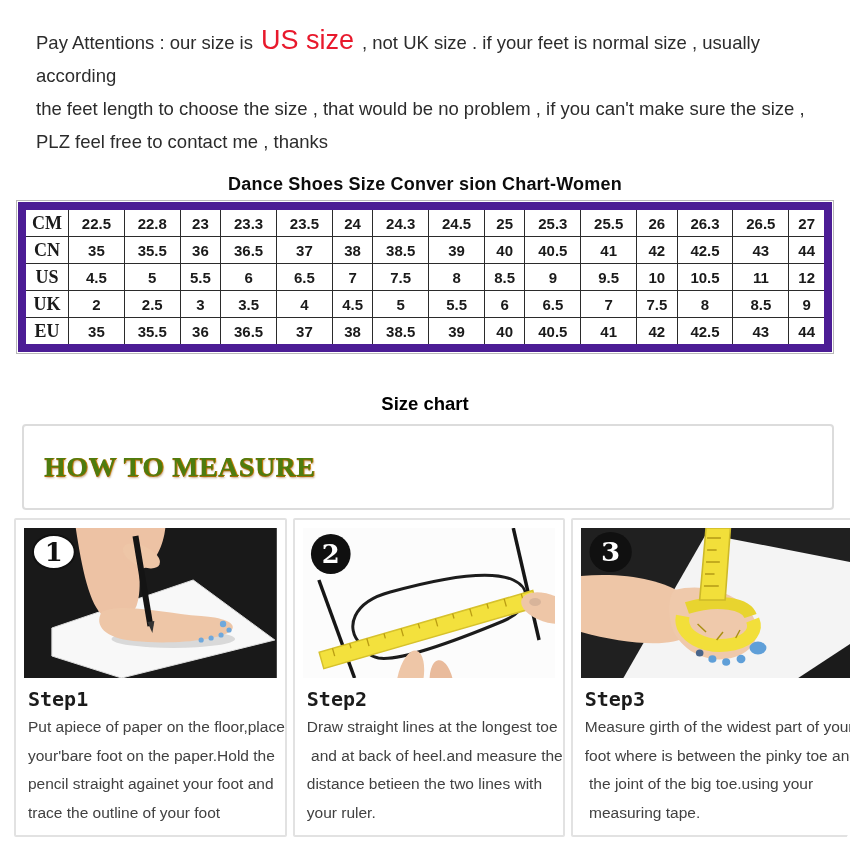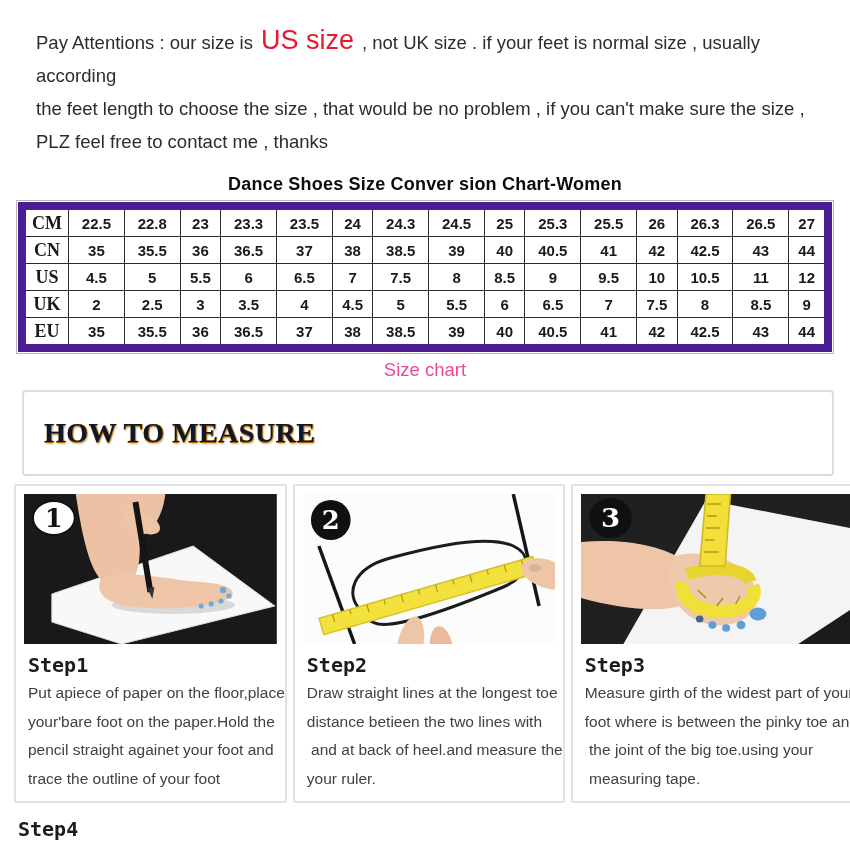--- a/index.html
+++ b/index.html
@@ -12,29 +12,29 @@
   
   .chart-title{text-align:center;font-weight:bold;font-size:18px;color:#0c0c0c;margin-top:16px;
                letter-spacing:.2px;}
   .size-table{border-collapse:collapse;margin:7px auto 0 18px;width:814px;
               border:8px solid #4c1d95;outline:1px solid #b8b8b8;outline-offset:1px;}
   .size-table td{border:1.5px solid #2b2b2b;height:26px;text-align:center;
                  font-size:15px;font-weight:bold;color:#1a1a1a;padding:0;}
   .size-table td.rowlabel{font-family:"Liberation Serif",serif;font-weight:bold;
                           font-size:18px;width:42px;}
   
-  .size-chart-heading{text-align:center;font-weight:normal;font-size:18.5px;color:#ec4899;
-                      margin-top:7px;}
+  .size-chart-heading{text-align:center;font-weight:bold;font-size:18.5px;color:#000000;
+                      margin-top:41px;}
   .measure-box{margin:9px 16px 0 22px;border:2px solid #dcdcdc;border-radius:4px;
                display:flex;align-items:center;box-sizing:border-box;height:86px;
                padding-left:20px;background:#fff;}
   .measure-text{flex:1;font-family:"Liberation Serif",serif;font-size:19px;color:#1e1e1e;
                 line-height:40px;}
   .how-to{font-family:"Liberation Serif",serif;font-weight:bold;font-size:28px;
-          letter-spacing:.5px;margin-right:26px;color:#0f172a;
+          letter-spacing:.5px;margin-right:26px;color:#4d7c0f;
           text-shadow:0 1px 0 #a86a05,1px 0 0 #c87f08,1px 2px 2px rgba(120,70,0,.45);}
   
   .cards{display:flex;gap:6px;margin:8px 14px 0 14px;}
   .card{flex:1;border:2px solid #e2e2e2;border-radius:2px;background:#fff;
         padding:6px 0 8px 0;box-sizing:border-box;}
   .card svg{display:block;margin:2px 8px 0 8px;width:calc(100% - 16px);height:150px;}
   .step-title{font-family:"DejaVu Sans Mono",monospace;font-weight:bold;font-size:20px;
               color:#1b1b1b;margin:9px 0 2px 12px;}
   .step-lines div{font-size:15.5px;color:#414141;line-height:28.5px;margin-left:12px;
                   white-space:pre;}
@@ -216,22 +216,22 @@
         <ellipse cx="108" cy="152" rx="13" ry="30" fill="#eec6a7" transform="rotate(12 108 152)"></ellipse>
         <ellipse cx="140" cy="158" rx="12" ry="26" fill="#e9bb9c" transform="rotate(-8 140 158)"></ellipse>
         <ellipse cx="246" cy="80" rx="27" ry="14" fill="#eec6a7" transform="rotate(18 246 80)"></ellipse>
         <ellipse cx="234" cy="74" rx="6" ry="4" fill="#d8b49a"></ellipse>
         <circle cx="28" cy="26" r="20" fill="#101010"></circle>
         <text x="28" y="35" text-anchor="middle" font-size="26" font-weight="bold" fill="#ffffff" font-family="DejaVu Serif,serif">2</text>
       </svg>
       <div class="step-title">Step2</div>
       <div class="step-lines">
           <div>Draw straight lines at the longest toe</div>
+          <div> and at back of heel.and measure the</div>
           <div>distance betieen the two lines with</div>
-          <div> and at back of heel.and measure the</div>
           <div>your ruler.</div>
         </div>
     </div>
 
     <div class="card">
       <svg viewBox="0 0 254 150" preserveAspectRatio="none">
         <rect width="254" height="150" fill="#202020"></rect>
         <polygon points="40,150 118,6 254,34 254,150" fill="#f4f4f4"></polygon>
         <polygon points="205,150 254,116 254,150" fill="#1b1b1b"></polygon>
         <path d="M0,48 C40,44 78,52 96,66 C110,78 112,96 100,108 C86,120 40,116 0,104 Z" fill="#eec6a7"></path>

